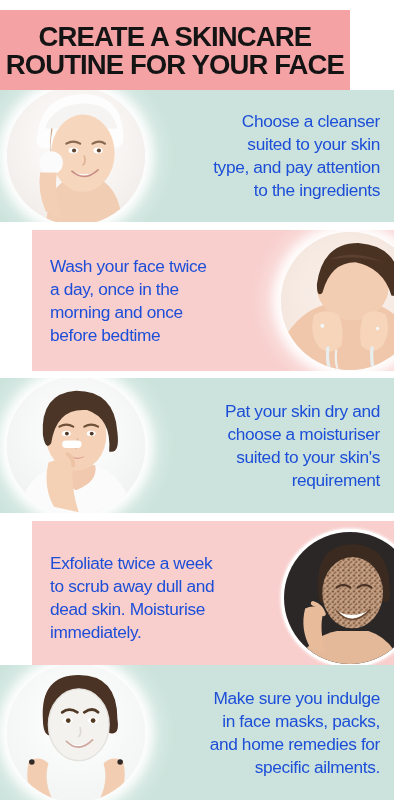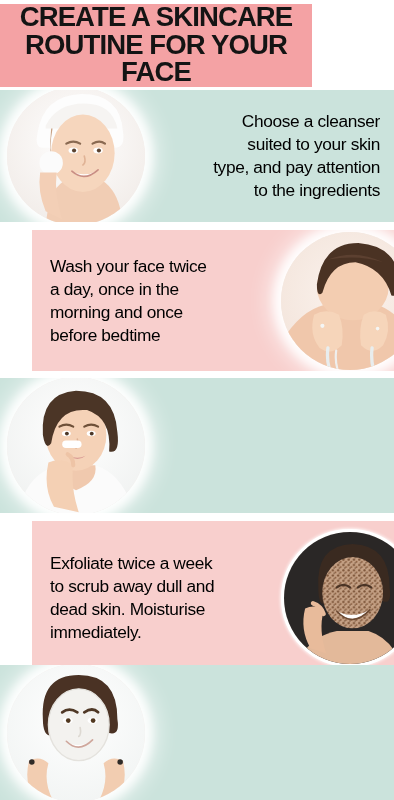--- a/index.html
+++ b/index.html
@@ -17,22 +17,22 @@
     width: 394px;
     height: 800px;
     overflow: hidden;
     background: #ffffff;
   }
 
   
   .header-band {
     position: absolute;
     left: 0;
-    top: 4px;
-    width: 312px;
+    top: 10px;
+    width: 350px;
     height: 83px;
     background: #f4a2a4;
     display: flex;
     align-items: center;
     justify-content: center;
     flex-direction: column;
     box-sizing: border-box;
     padding: 0 8px;
   }
   .header-title {
@@ -67,21 +67,21 @@
     display: flex;
     align-items: center;
     box-sizing: border-box;
   }
   .sec-inner.img-left  { flex-direction: row; }
   .sec-inner.img-right { flex-direction: row-reverse; }
 
   
   .sec-text {
     flex: 1 1 auto;
-    color: #000000;
+    color: #1d4ed8;
     font-family: "Liberation Sans", sans-serif;
     font-size: 17.3px;
     line-height: 1.33;
     letter-spacing: -0.35px;
     box-sizing: border-box;
     white-space: pre-line;
   }
   .sec-inner.img-left  .sec-text { text-align: right; padding: 0 14px 0 4px; }
   .sec-inner.img-right .sec-text { text-align: left;  padding: 0 4px 0 18px; }
 
@@ -244,20 +244,24 @@
             <path d="M51 45 Q52 50 50 51.5" stroke="#ddb093" stroke-width="1.1" fill="none" stroke-linecap="round"></path>
             <path d="M45 57 Q51 60 57 57 Q51 62 45 57Z" fill="#d99b93"></path>
 
             <rect x="40" y="46" width="14" height="5.5" rx="2.7" fill="#ffffff"></rect>
 
             <path d="M30 62 Q26 80 34 94 L52 98 Q46 80 48 64 Q40 58 30 62Z" fill="#f4d0b4"></path>
             <path d="M44 56 Q48 58 48 64" stroke="#eec4a6" stroke-width="3" fill="none" stroke-linecap="round"></path>
           </svg>
         </div>
       </div>
+      <div class="sec-text">Pat your skin dry and
+choose a moisturiser
+suited to your skin's
+requirement</div>
     </div>
   </div>
 
   <div class="section pink" style="top:521px; height:154px;">
     <div class="sec-inner img-right">
       <div class="photo-wrap">
         <div class="photo ringed">
           <svg viewBox="0 0 100 100" preserveAspectRatio="xMidYMid slice" aria-hidden="true">
             <defs>
               <pattern id="scrub" width="4" height="4" patternUnits="userSpaceOnUse">
@@ -325,16 +329,20 @@
             <path d="M44 57 Q52 64 61 56 Q52 61 44 57Z" fill="#ffffff"></path>
             <path d="M43 56 Q52 65 62 55" stroke="#cfa79c" stroke-width="1.2" fill="none" stroke-linecap="round"></path>
 
             <path d="M16 70 Q12 86 20 98 L34 100 Q26 86 30 72 Q24 66 16 70Z" fill="#f2cdb1"></path>
             <path d="M84 70 Q88 86 80 98 L66 100 Q74 86 70 72 Q76 66 84 70Z" fill="#f2cdb1"></path>
             <circle cx="18" cy="71" r="2" fill="#2f2a27"></circle>
             <circle cx="82" cy="71" r="2" fill="#2f2a27"></circle>
           </svg>
         </div>
       </div>
+      <div class="sec-text">Make sure you indulge
+in face masks, packs,
+and home remedies for
+specific ailments.</div>
     </div>
   </div>
 
 </div>
 
 </body></html>

